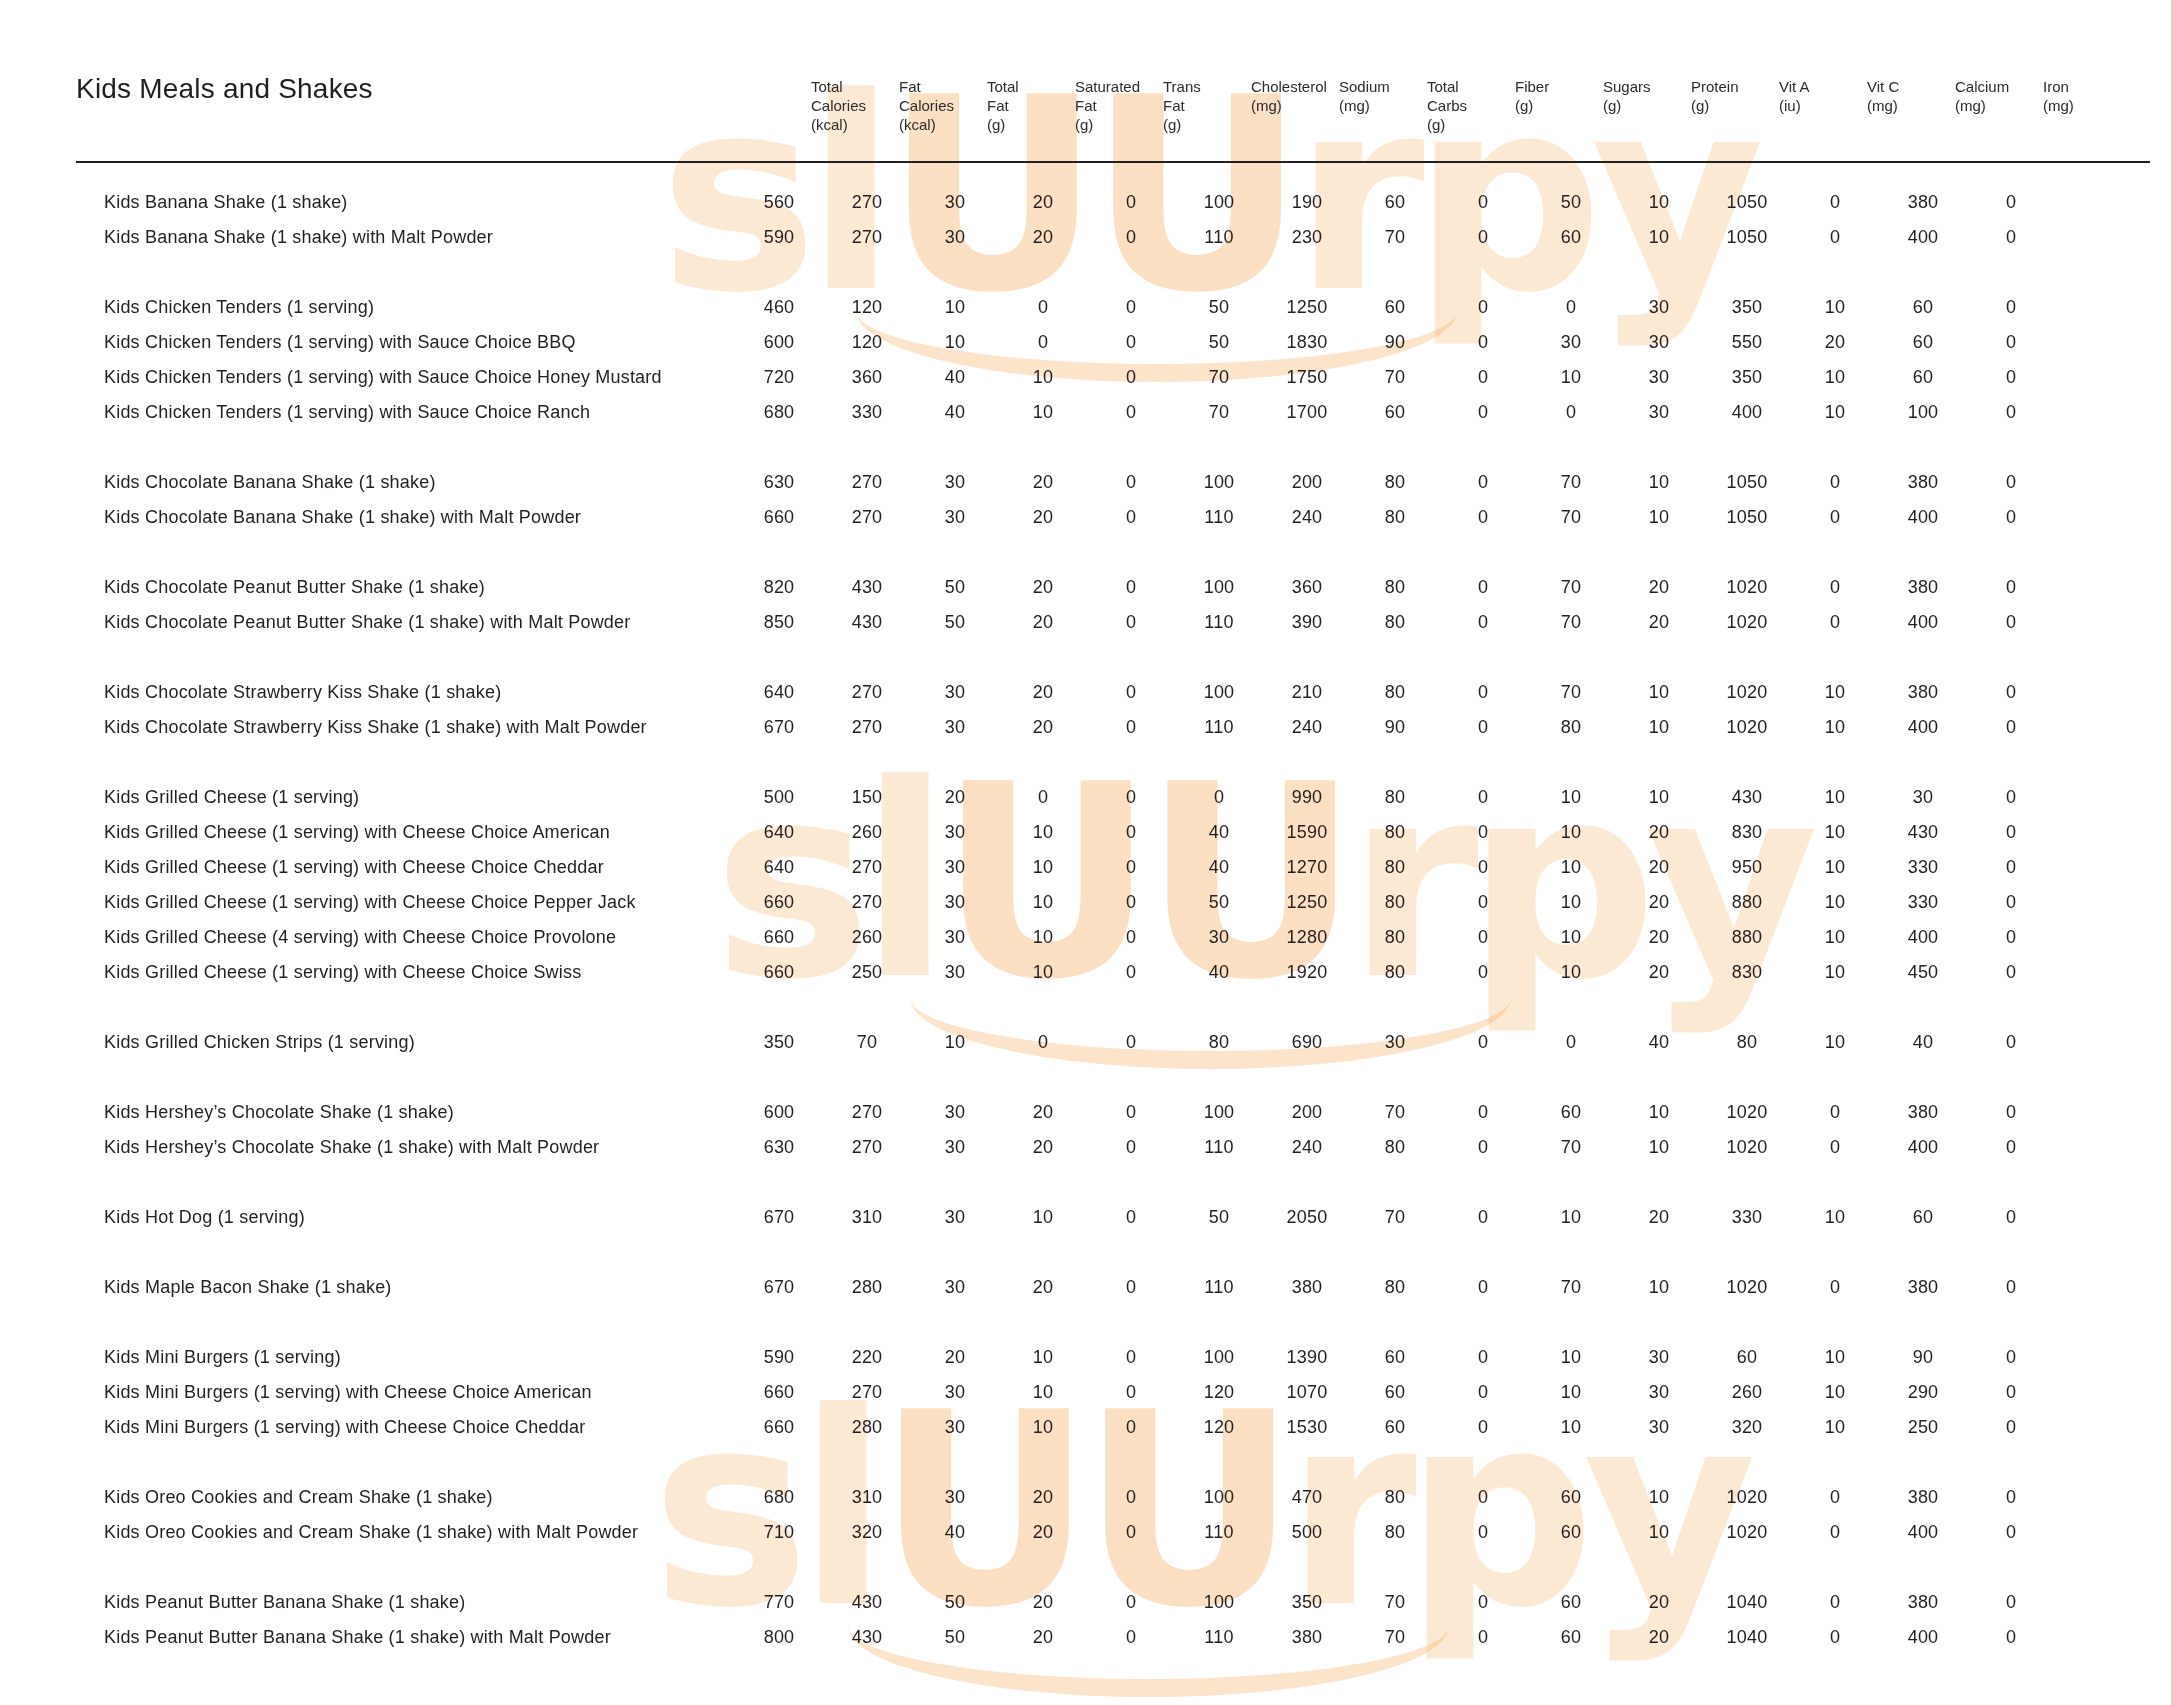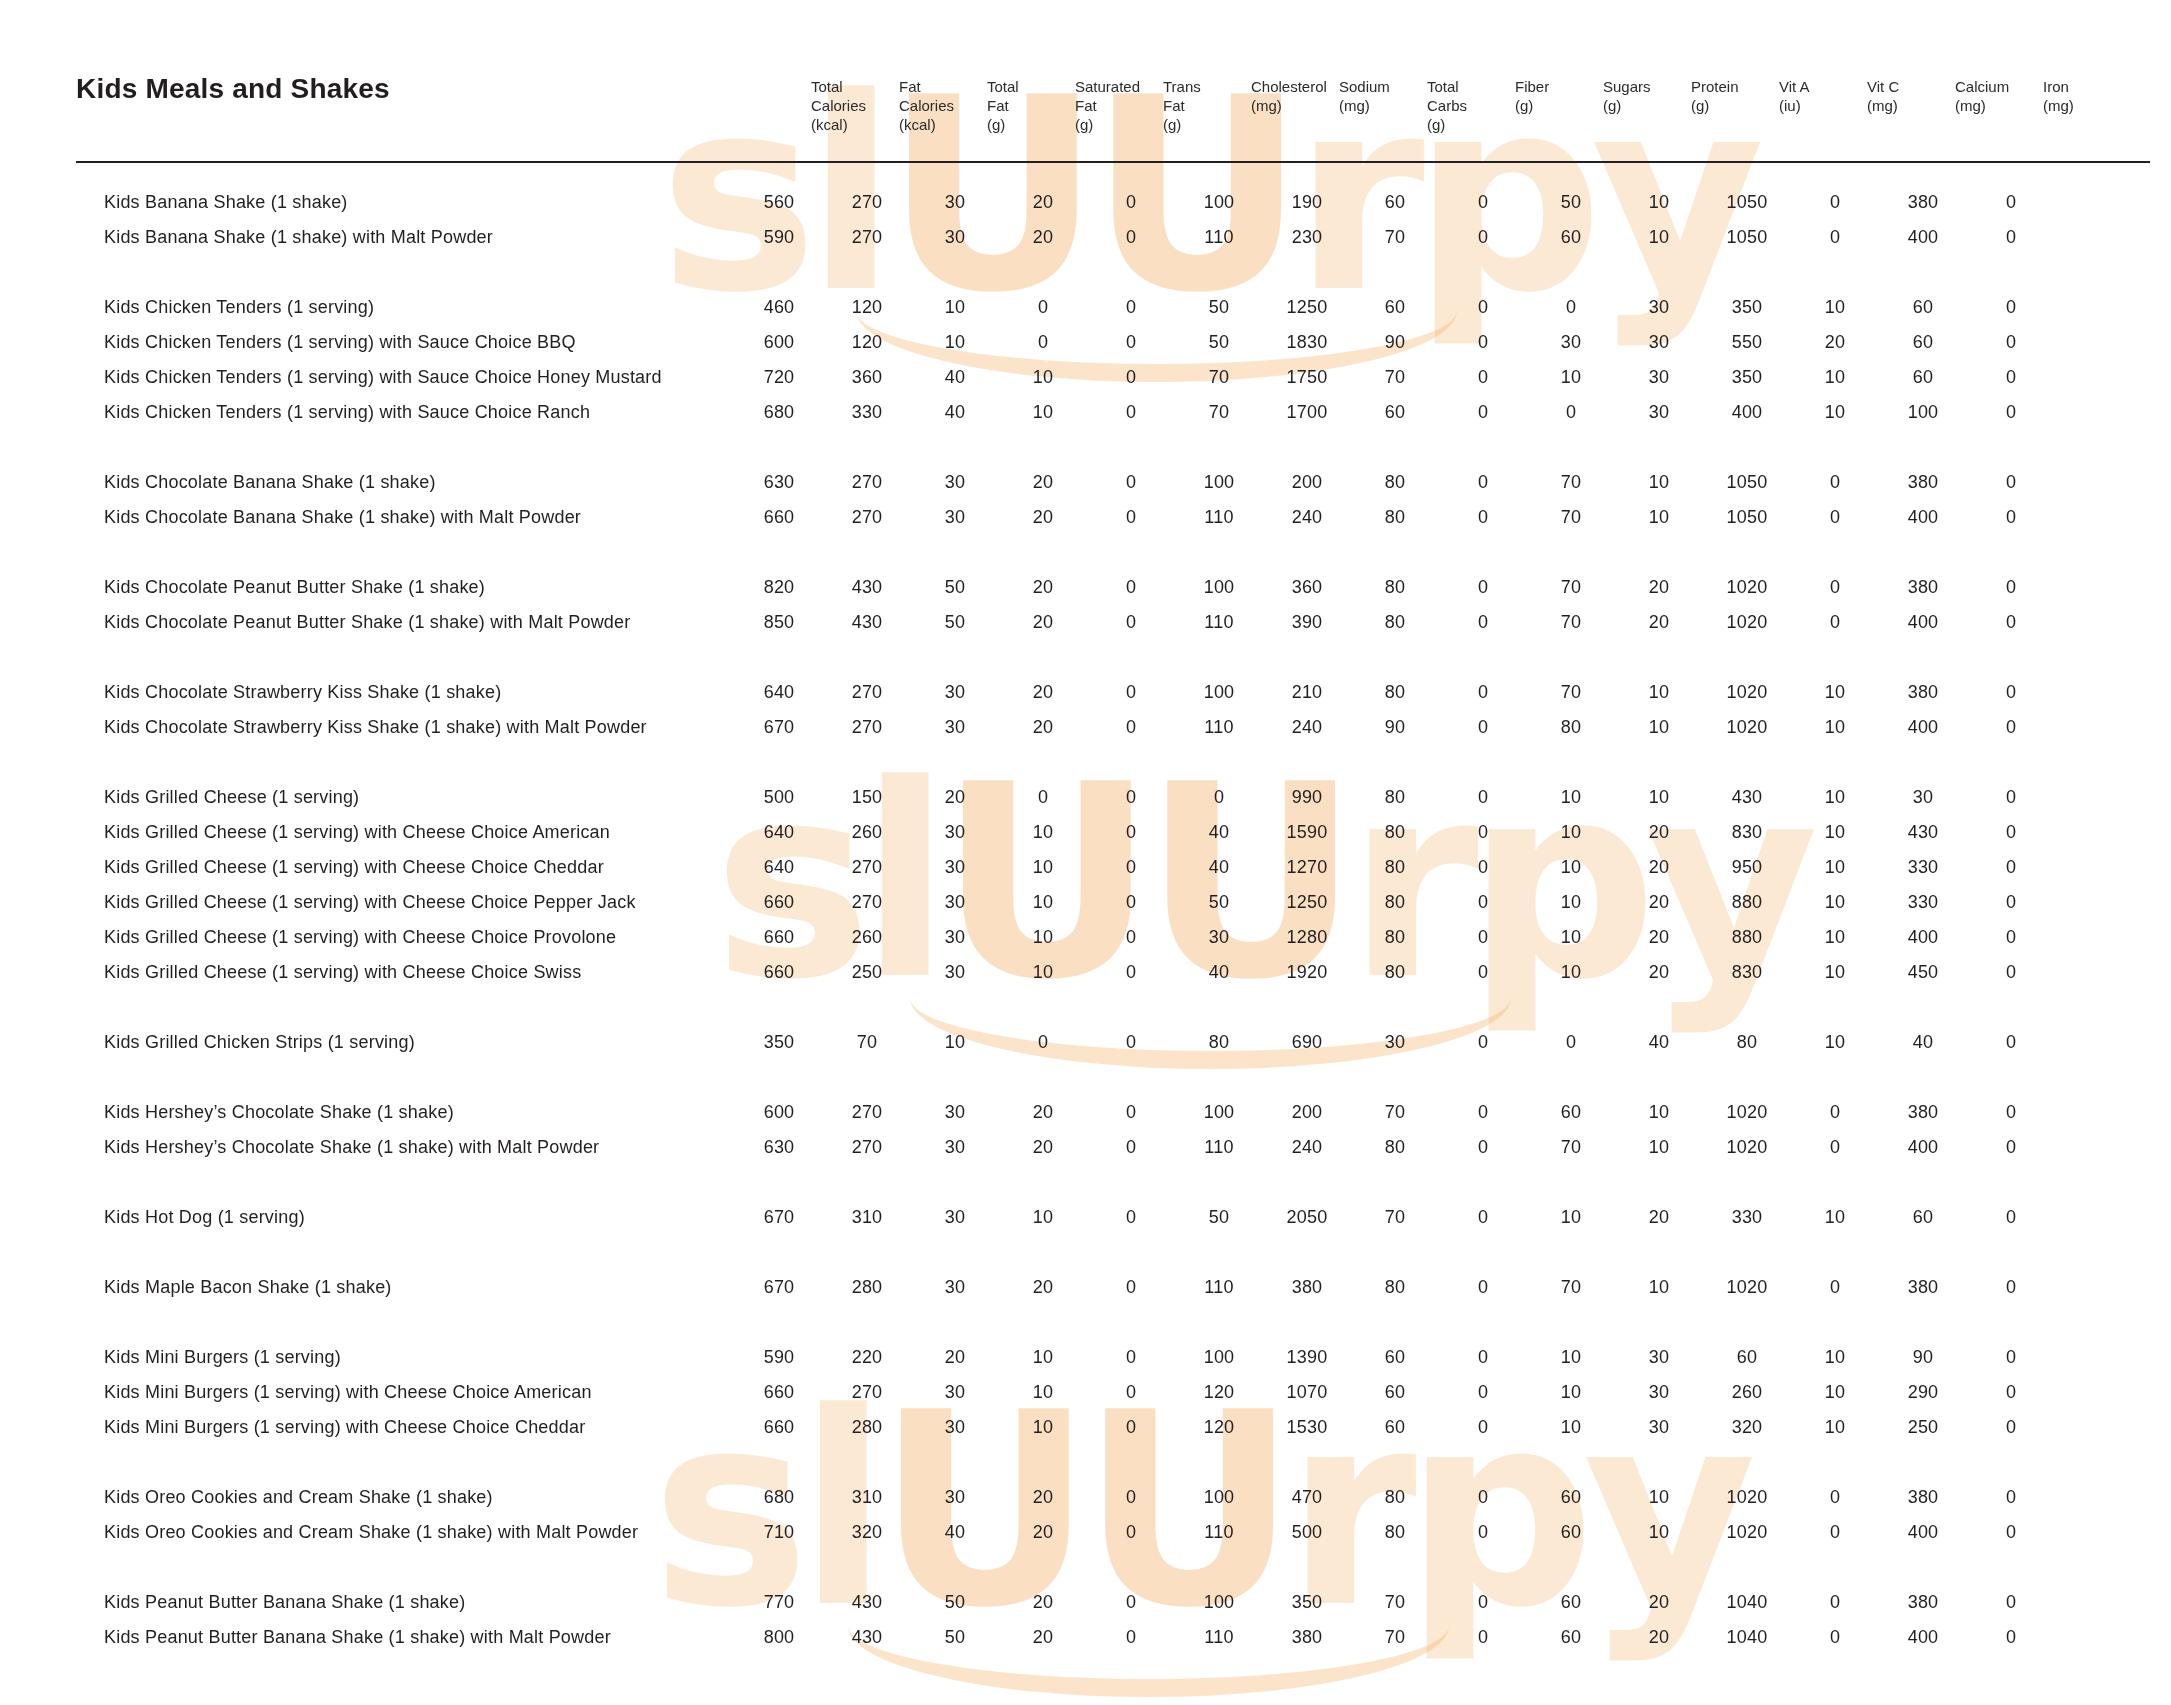--- a/index.html
+++ b/index.html
@@ -10,21 +10,21 @@
     background: #ffffff;
     overflow: hidden;
     font-family: "Liberation Sans", sans-serif;
     color: #231f20;
   }
   .page-title {
     position: absolute;
     left: 76px;
     top: 73px;
     font-size: 28px;
-    font-weight: bold;
+    font-weight: normal;
     letter-spacing: 0.2px;
     color: #221e1f;
     z-index: 3;
     margin: 0;
   }
   .header-row {
     position: absolute;
     left: 811px;
     top: 78px;
     display: flex;
@@ -477,21 +477,21 @@
           <div class="num">80</div>
           <div class="num">0</div>
           <div class="num">10</div>
           <div class="num">20</div>
           <div class="num">880</div>
           <div class="num">10</div>
           <div class="num">330</div>
           <div class="num">0</div>
         </div>
         <div class="row">
-          <div class="name-cell">Kids Grilled Cheese (1 serving) with Cheese Choice Provolone</div>
+          <div class="name-cell">Kids Grilled Cheese (4 serving) with Cheese Choice Provolone</div>
           <div class="num">660</div>
           <div class="num">260</div>
           <div class="num">30</div>
           <div class="num">10</div>
           <div class="num">0</div>
           <div class="num">30</div>
           <div class="num">1280</div>
           <div class="num">80</div>
           <div class="num">0</div>
           <div class="num">10</div>

